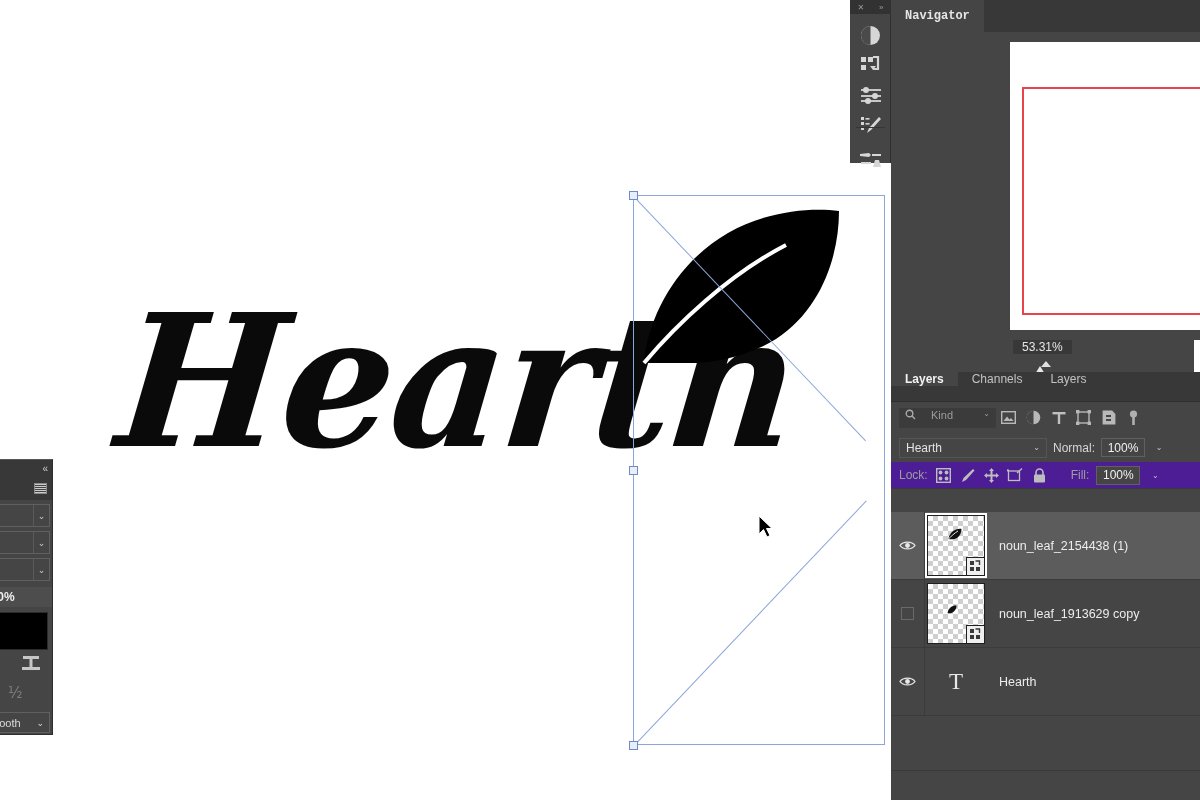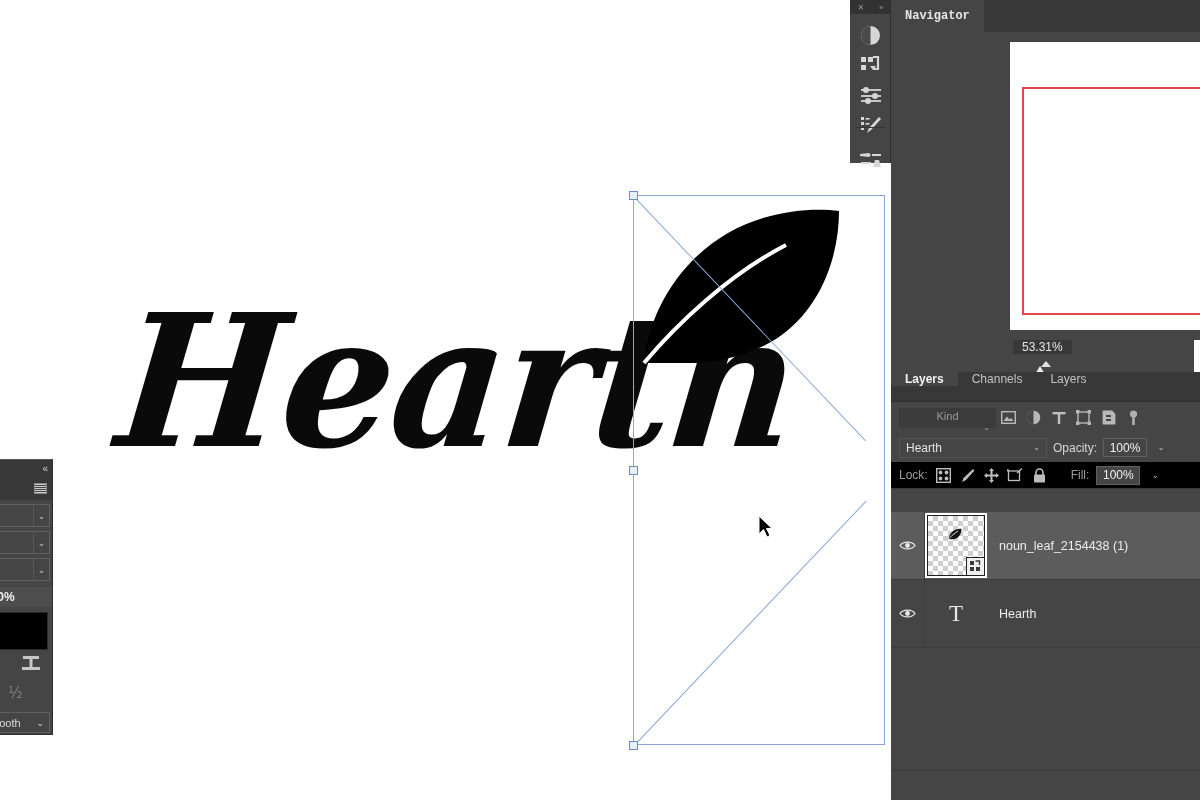--- a/index.html
+++ b/index.html
@@ -175,23 +175,23 @@
   .ltab.active {
     background: #454545; color: #f2f2f2; font-weight: bold;
   }
   #filter-row {
     height: 31px; background: #454545;
     display: flex; align-items: center; padding: 0 8px;
   }
   #kind-select {
     width: 97px; height: 20px;
     background: #3b3b3b; border: 1px solid #3b3b3b; border-radius: 2px;
-    display: flex; align-items: center; gap: 1px;
+    display: flex; align-items: flex-start; gap: 15px;
     padding: 0 5px;
-    font-size: 11px; color: #9b9b9b; flex-direction: column;
+    font-size: 11px; color: #9b9b9b;
   }
   #kind-select .chev { margin-left: auto; font-size: 8px; }
   .filt-icon {
     width: 25px; height: 22px;
     display: flex; align-items: center; justify-content: center;
     color: #b8b8b8;
   }
   #blend-row {
     height: 29px; background: #454545;
     display: flex; align-items: center; padding: 0 8px; gap: 6px;
@@ -209,21 +209,21 @@
     background: #454545; border: 1px solid #606060;
     display: flex; align-items: center; justify-content: center;
     font-size: 12px; color: #f0f0f0;
   }
   .num-chev {
     width: 16px; height: 19px;
     display: flex; align-items: center; justify-content: center;
     font-size: 8px; color: #c8c8c8;
   }
   #lock-row {
-    height: 27px; background: #000000;
+    height: 27px; background: #4c1d95;
     display: flex; align-items: center; padding: 0 8px; gap: 7px;
     border-bottom: 1px solid #3a3a3a;
   }
   #lock-row .fld-label { color: #9d9d9d; }
   .lock-icon {
     width: 17px; height: 17px;
     display: flex; align-items: center; justify-content: center;
     color: #bdbdbd;
   }
 
@@ -580,21 +580,21 @@
               <rect x="4.2" y="6" width="2.6" height="9" fill="#b0b0b0"></rect>
             </svg>
         </div>
       </div>
 
       <div id="blend-row">
         <div id="blend-select">
           <span>Hearth</span>
           <span class="chev">⌄</span>
         </div>
-        <span class="fld-label">Opacity:</span>
+        <span class="fld-label">Normal:</span>
         <div class="num-box">100%</div>
         <span class="num-chev">⌄</span>
       </div>
 
       <div id="lock-row">
         <span class="fld-label">Lock:</span>
         <span class="lock-icon">
           <svg width="15" height="15" viewBox="0 0 15 15">
               <rect x="0.7" y="0.7" width="13.6" height="13.6" fill="none" stroke="#bdbdbd" stroke-width="1.4"></rect>
               <circle cx="4.5" cy="4.5" r="1.9" fill="#bdbdbd"></circle>
@@ -652,20 +652,41 @@
                   <rect x="1" y="7" width="4" height="4" fill="#3a3a3a"></rect>
                   <rect x="7" y="7" width="4" height="4" fill="#3a3a3a"></rect>
                   <path d="M6.5 1 h4 v4" fill="none" stroke="#3a3a3a" stroke-width="1.4"></path>
                 </svg>
               </div>
             </div>
           </div>
           <div class="layer-name">noun_leaf_2154438 (1)</div>
         </div>
 
+        <div class="layer-row">
+          <div class="eye-cell">
+            <span class="eye-empty"></span>
+          </div>
+          <div class="thumb-wrap">
+            <div class="thumb">
+              <svg class="thumb-mini-leaf" style="left:19px; top:21px;" width="10" height="9" viewBox="0 0 10 9">
+                <path d="M0.5 8 C1 5 3 2 6 1 C8 0.3 9.5 0.5 9.5 1 C9.5 3 8 6 6 7.3 C4.5 8.3 2 8.5 0.5 8 Z" fill="#111"></path>
+              </svg>
+              <div class="smart-badge">
+                <svg width="13" height="13" viewBox="0 0 13 13">
+                  <rect x="1" y="1" width="4" height="4" fill="#3a3a3a"></rect>
+                  <rect x="1" y="7" width="4" height="4" fill="#3a3a3a"></rect>
+                  <rect x="7" y="7" width="4" height="4" fill="#3a3a3a"></rect>
+                  <path d="M6.5 1 h4 v4" fill="none" stroke="#3a3a3a" stroke-width="1.4"></path>
+                </svg>
+              </div>
+            </div>
+          </div>
+          <div class="layer-name">noun_leaf_1913629 copy</div>
+        </div>
 
 
         <div class="layer-row">
           <div class="eye-cell">
             <svg width="17" height="11" viewBox="0 0 17 11">
               <path d="M1 5.5 C4 1 13 1 16 5.5 C13 10 4 10 1 5.5 Z" fill="none" stroke="#e8e8e8" stroke-width="1.3"></path>
               <circle cx="8.5" cy="5.5" r="2.4" fill="#e8e8e8"></circle>
             </svg>
           </div>
           <div class="type-cell">T</div>

